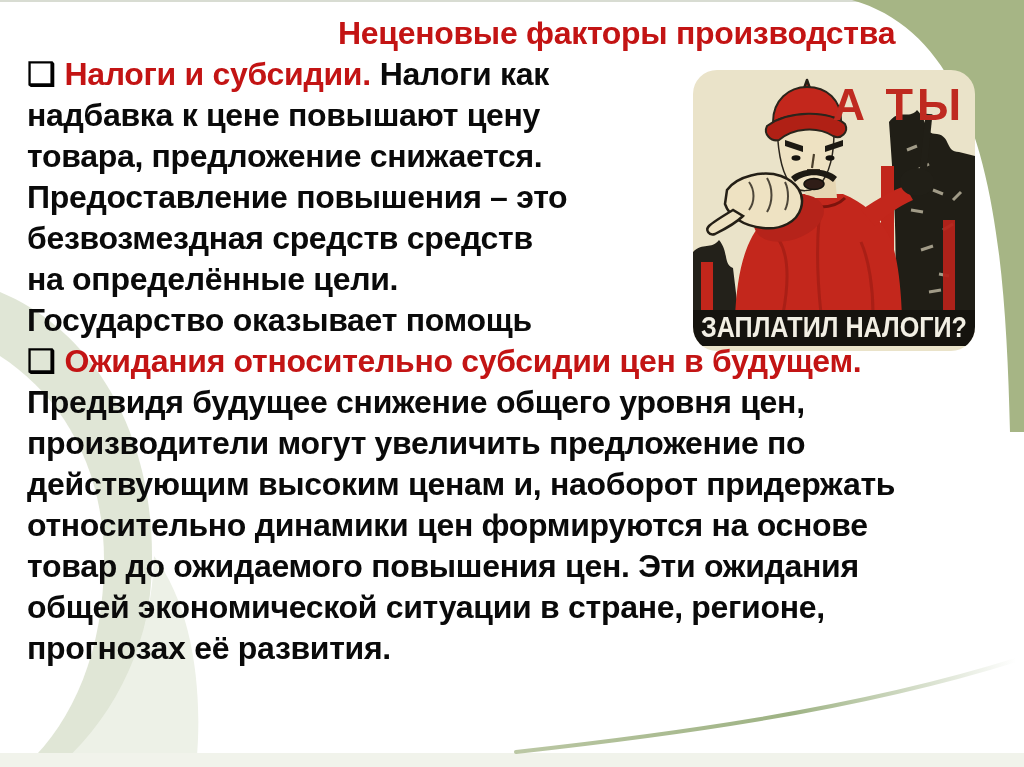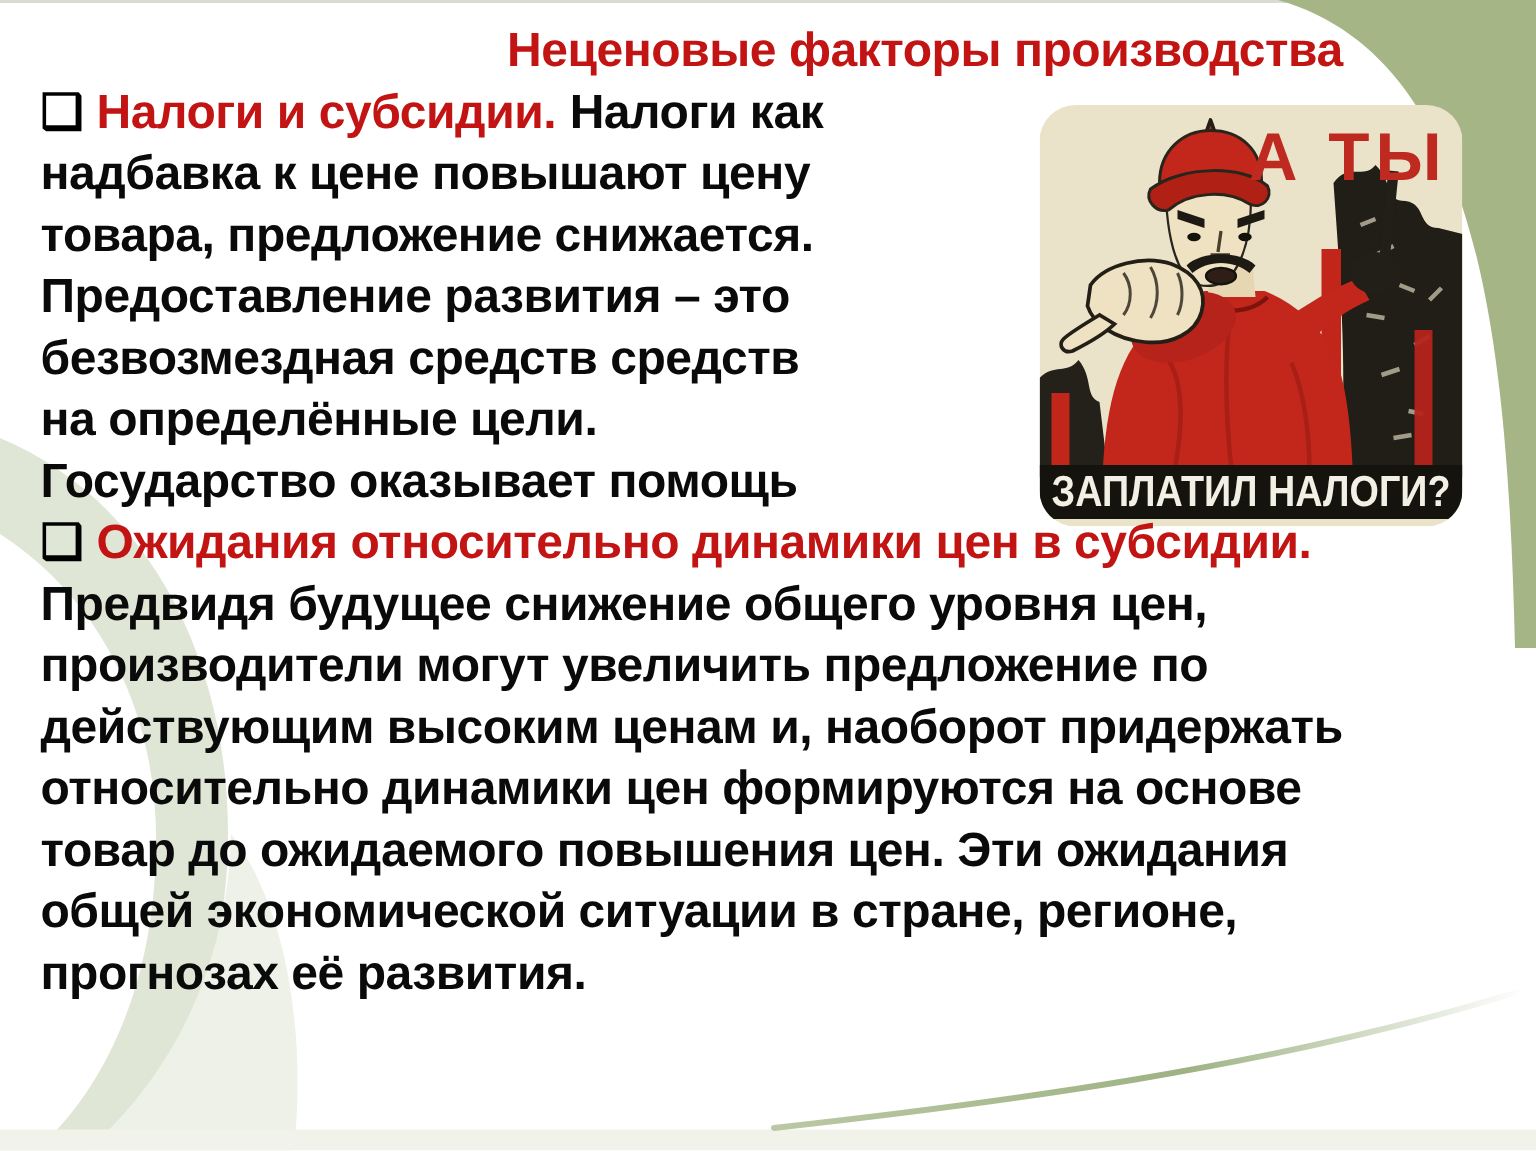--- a/index.html
+++ b/index.html
@@ -44,27 +44,27 @@
 </svg>
 
 <div class="content">
   <div class="line red">Неценовые факторы производства</div>
 
   <div class="line">
     <span class="bullet">❑</span><span class="red">Налоги и субсидии.</span><span class="gap">Налоги как</span>
   </div>
   <div class="line">надбавка к цене повышают цену</div>
   <div class="line">товара, предложение снижается.</div>
-  <div class="line">Предоставление развития – это</div>
+  <div class="line">Предоставление повышения – это</div>
   <div class="line">безвозмездная средств средств</div>
   <div class="line">на определённые цели.</div>
   <div class="line">Государство оказывает помощь</div>
 
   <div class="line">
-    <span class="bullet">❑</span><span class="red">Ожидания относительно динамики цен в субсидии.</span>
+    <span class="bullet">❑</span><span class="red">Ожидания относительно субсидии цен в будущем.</span>
   </div>
   <div class="line">Предвидя будущее снижение общего уровня цен,</div>
   <div class="line">производители могут увеличить предложение по</div>
   <div class="line">действующим высоким ценам и, наоборот придержать</div>
   <div class="line">относительно динамики цен формируются на основе</div>
   <div class="line">товар до ожидаемого повышения цен. Эти ожидания</div>
   <div class="line">общей экономической ситуации в стране, регионе,</div>
   <div class="line">прогнозах её развития.</div>
 </div>
 

